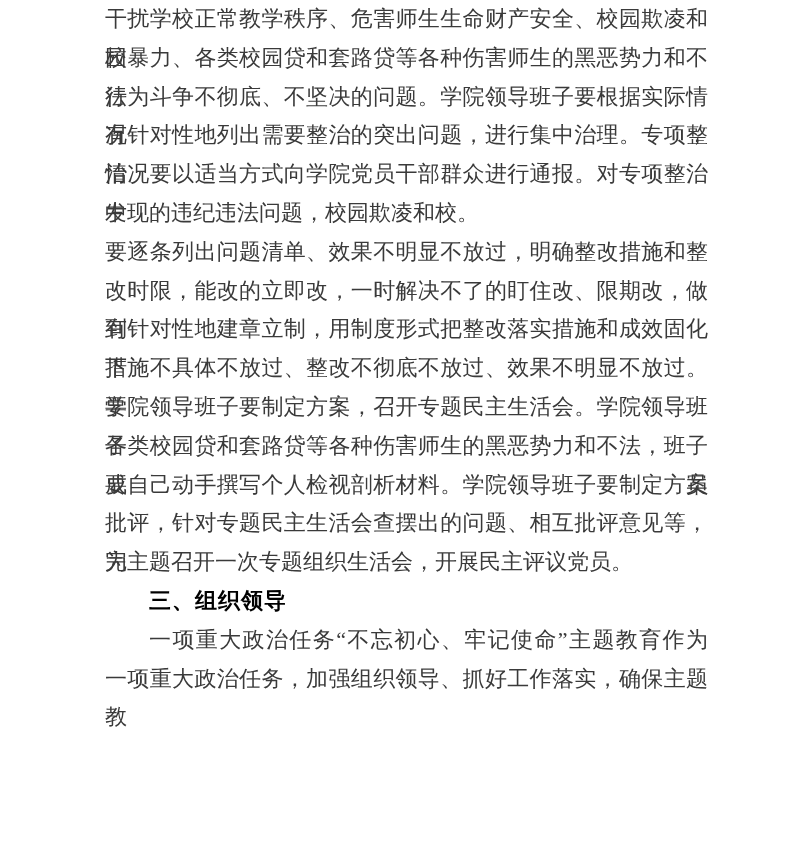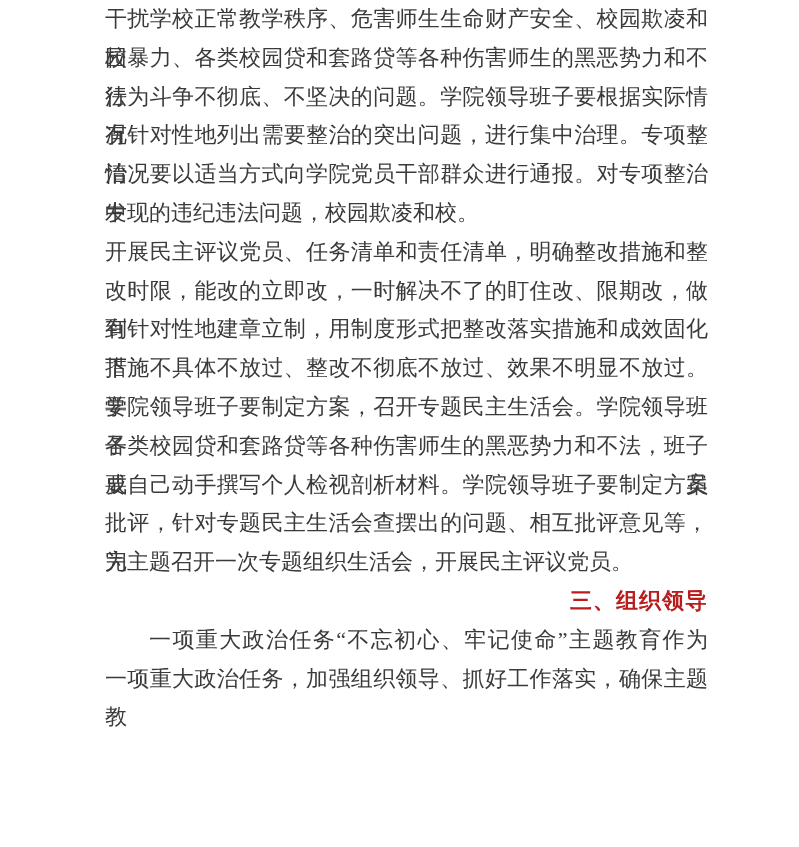--- a/index.html
+++ b/index.html
@@ -40,37 +40,36 @@
   }
   .line.left {
     text-align: left;
   }
   .line.indent {
     padding-left: 44px;
   }
   .line.heading {
     font-family: "Liberation Sans", sans-serif;
     font-weight: 700;
-    color: #b91c1c;
+    color: #000000;
     letter-spacing: 1px;
-    text-align: right;
   }
 </style>
 </head>
 <body>
 
 <div class="page">
   <div class="textblock">
     <div class="line justify">干扰学校正常教学秩序、危害师生生命财产安全、校园欺凌和校</div>
     <div class="line justify">园暴力、各类校园贷和套路贷等各种伤害师生的黑恶势力和不法</div>
     <div class="line justify">行为斗争不彻底、不坚决的问题。学院领导班子要根据实际情况，</div>
     <div class="line justify">有针对性地列出需要整治的突出问题，进行集中治理。专项整治</div>
     <div class="line justify">情况要以适当方式向学院党员干部群众进行通报。对专项整治中</div>
     <div class="line left">发现的违纪违法问题，校园欺凌和校。</div>
-    <div class="line justify">开展民主评议党员、任务清单和责任清单，明确整改措施和整</div>
+    <div class="line justify">要逐条列出问题清单、效果不明显不放过，明确整改措施和整</div>
     <div class="line justify">改时限，能改的立即改，一时解决不了的盯住改、限期改，做到</div>
     <div class="line justify">有针对性地建章立制，用制度形式把整改落实措施和成效固化下</div>
     <div class="line justify">措施不具体不放过、整改不彻底不放过、效果不明显不放过。要</div>
     <div class="line justify">学院领导班子要制定方案，召开专题民主生活会。学院领导班子</div>
     <div class="line justify">各类校园贷和套路贷等各种伤害师生的黑恶势力和不法，班子成员</div>
     <div class="line justify">要自己动手撰写个人检视剖析材料。学院领导班子要制定方案</div>
     <div class="line justify">批评，针对专题民主生活会查摆出的问题、相互批评意见等，完</div>
     <div class="line left">为主题召开一次专题组织生活会，开展民主评议党员。</div>
     <div class="line left indent heading">三、组织领导</div>
     <div class="line justify indent">一项重大政治任务“不忘初心、牢记使命”主题教育作为</div>

